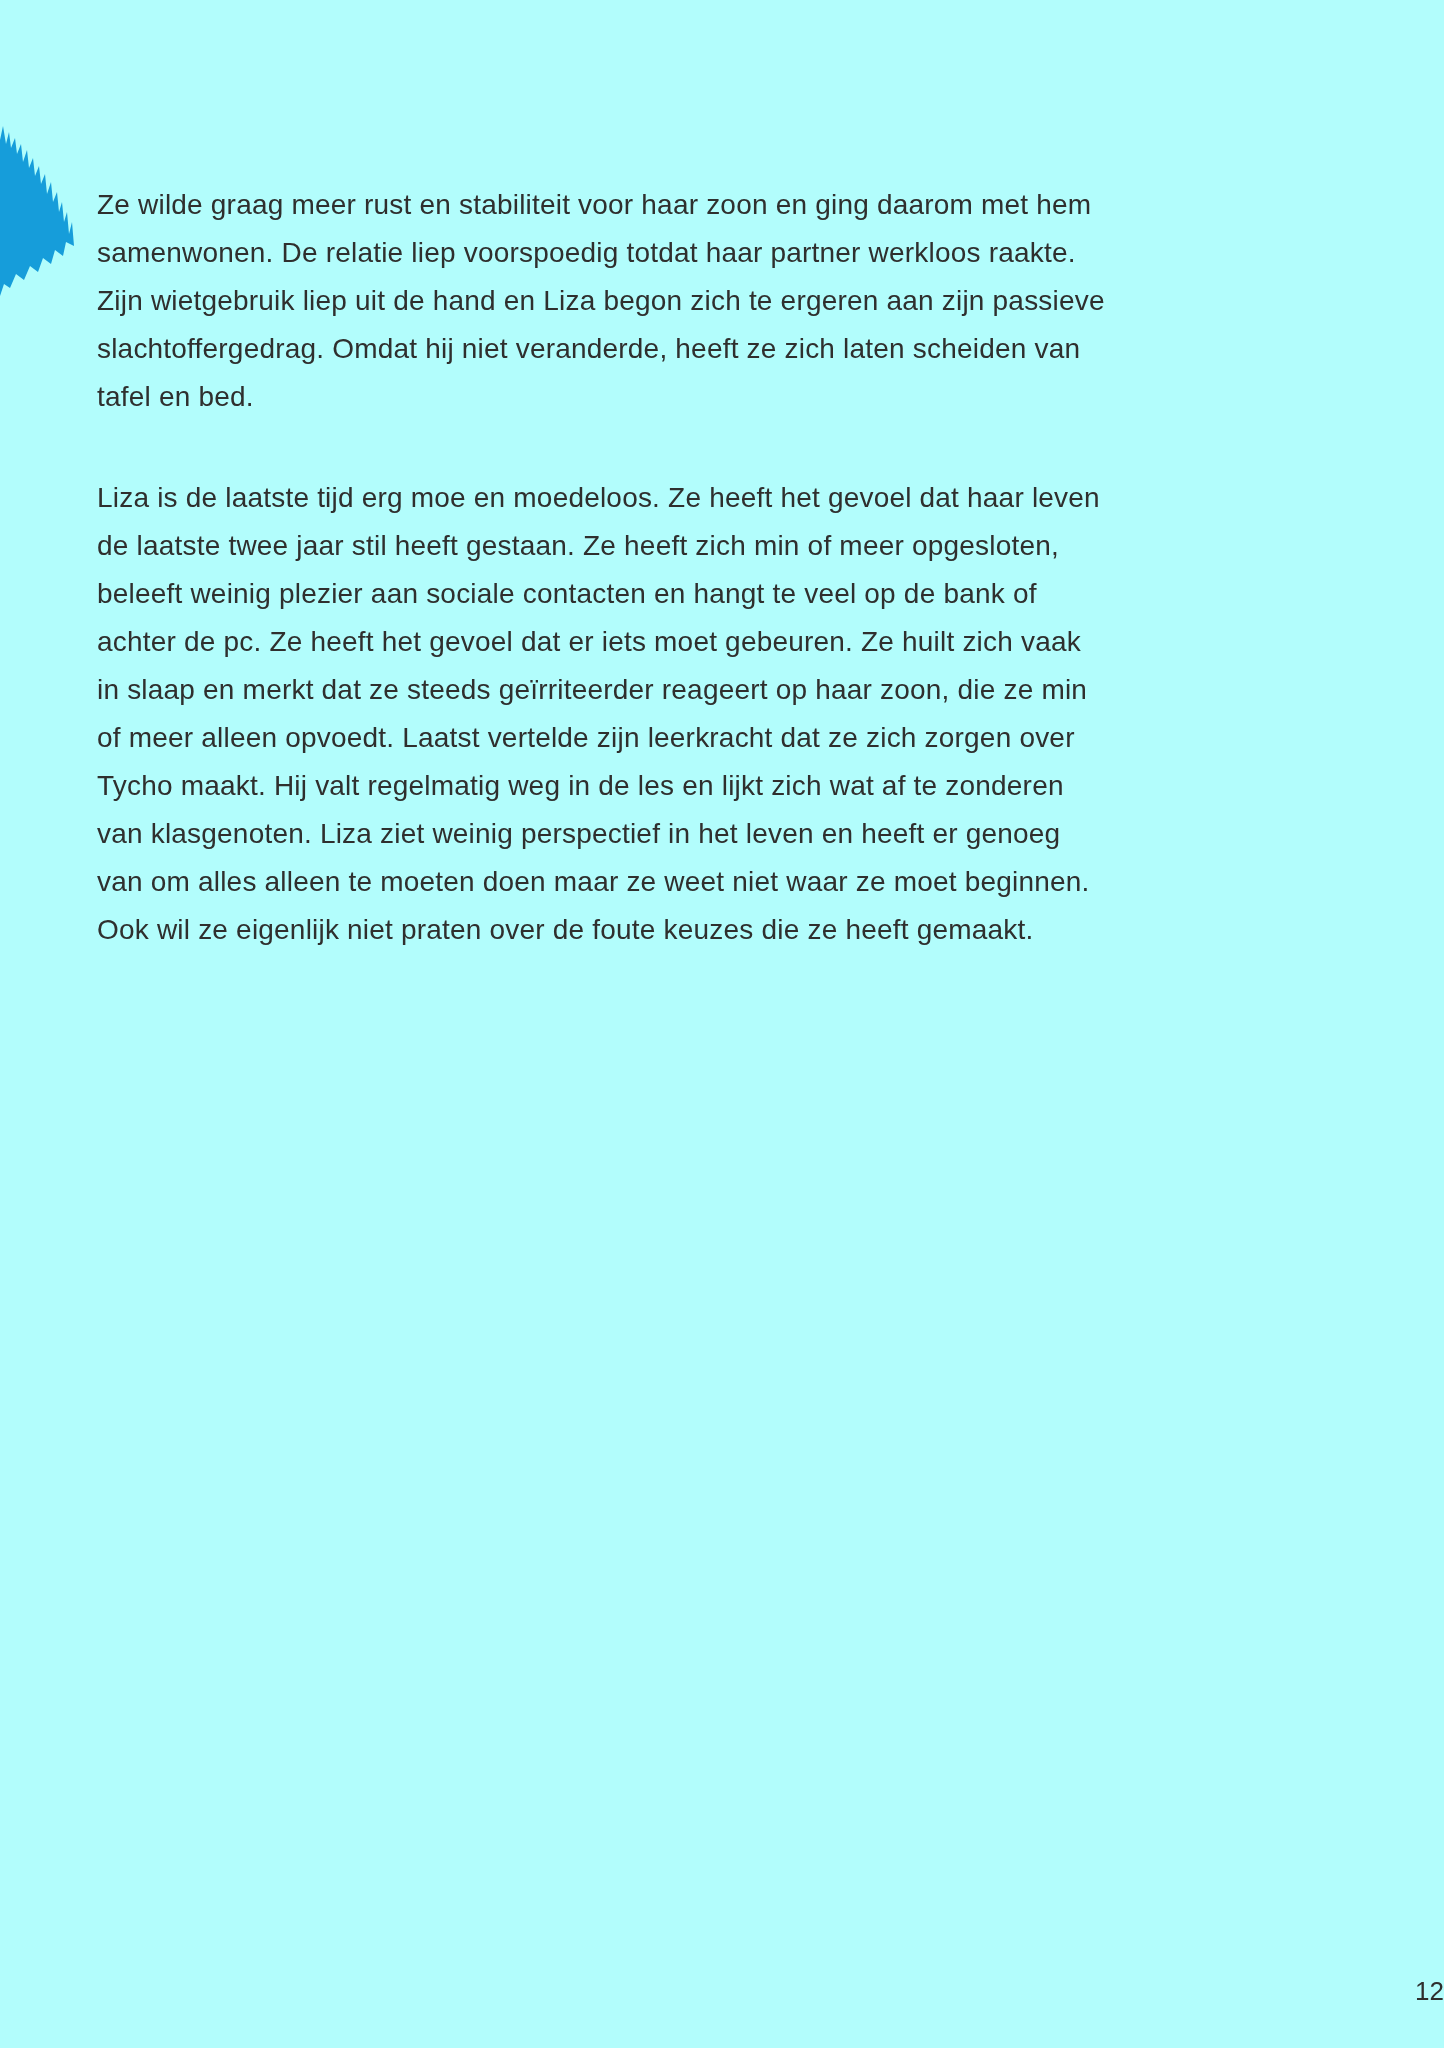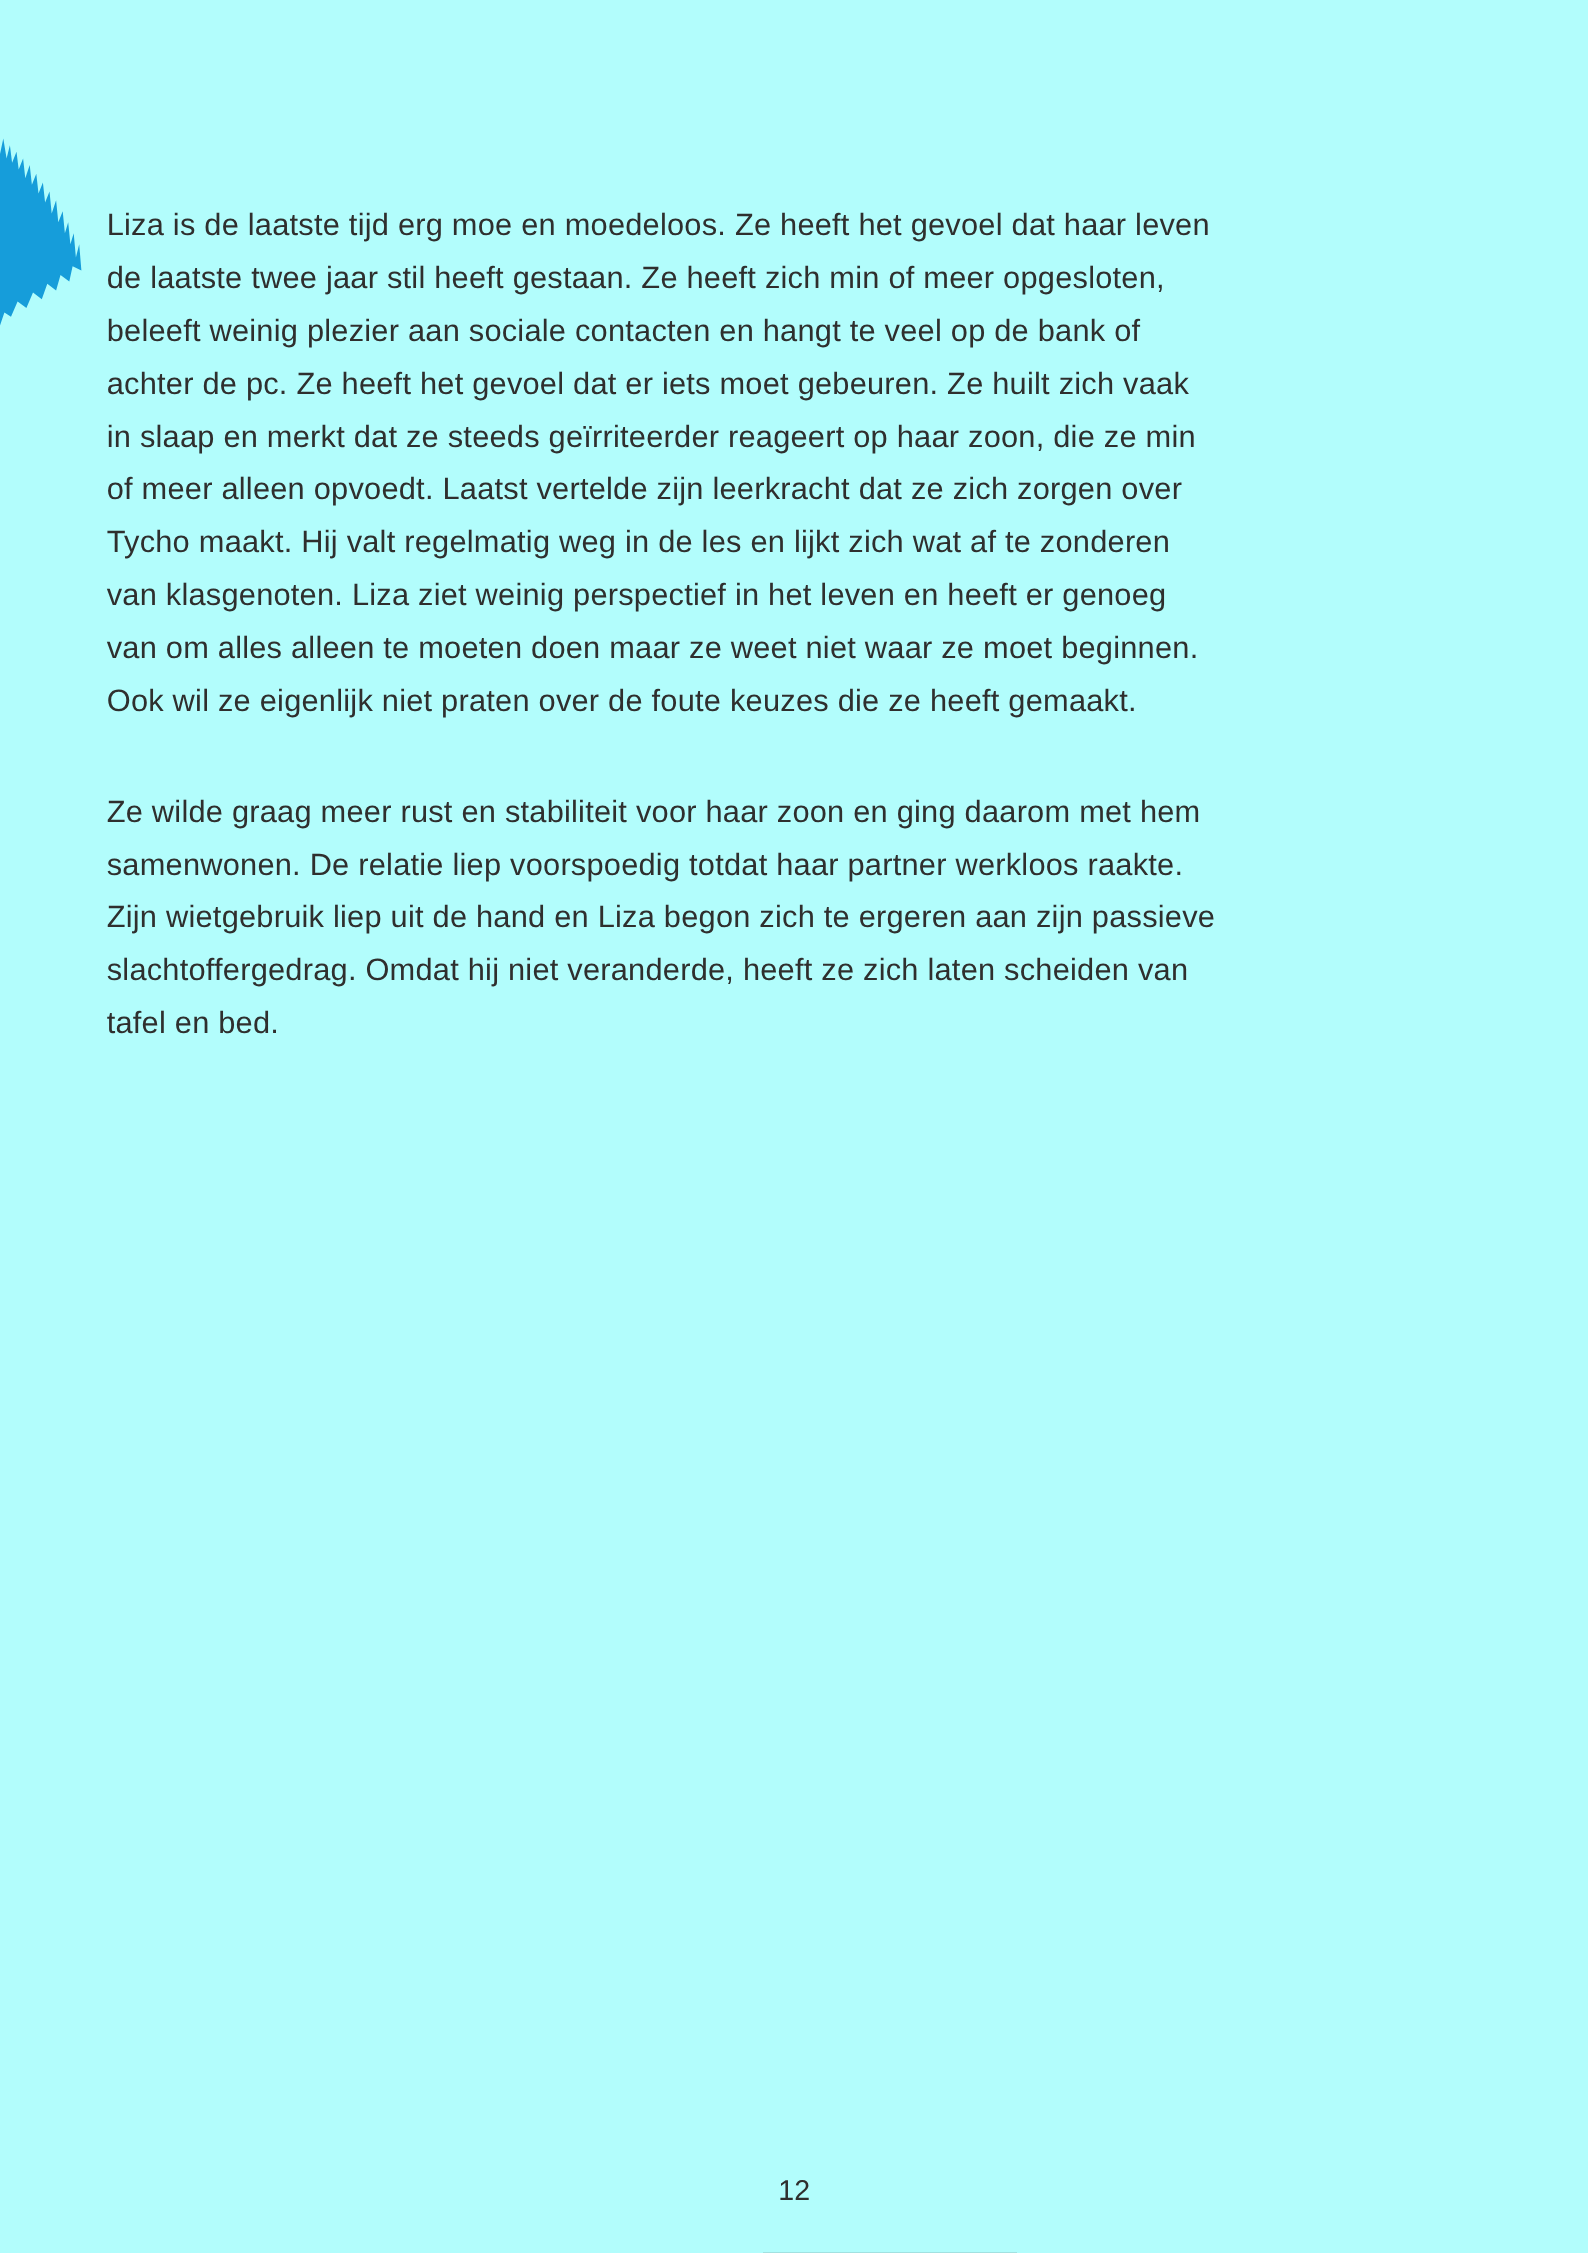--- a/index.html
+++ b/index.html
@@ -39,21 +39,21 @@
     white-space: pre;
   }
   .content p + p {
     margin-top: 53px;
   }
   .pagenum {
     position: absolute;
     top: 1976px;
     left: 0;
     width: 100%;
-    text-align: center;
+    text-align: right;
     font-size: 26px;
     line-height: 30px;
     color: #2f2f2e;
   }
 </style>
 </head>
 <body>
 
 <div class="page">
 
@@ -75,32 +75,32 @@
              L 66 124 L 63 138
              L 55 132 L 51 146
              L 43 140 L 38 154
              L 30 148 L 24 162
              L 16 156 L 10 170
              L 4 166 L 0 178
              Z" fill="#169dda"></path>
   </svg>
 
   <main class="content">
+    <p>Ze wilde graag meer rust en stabiliteit voor haar zoon en ging daarom met hem
+samenwonen. De relatie liep voorspoedig totdat haar partner werkloos raakte.
+Zijn wietgebruik liep uit de hand en Liza begon zich te ergeren aan zijn passieve
+slachtoffergedrag. Omdat hij niet veranderde, heeft ze zich laten scheiden van
+tafel en bed.</p>
     <p>Liza is de laatste tijd erg moe en moedeloos. Ze heeft het gevoel dat haar leven
 de laatste twee jaar stil heeft gestaan. Ze heeft zich min of meer opgesloten,
 beleeft weinig plezier aan sociale contacten en hangt te veel op de bank of
 achter de pc. Ze heeft het gevoel dat er iets moet gebeuren. Ze huilt zich vaak
 in slaap en merkt dat ze steeds geïrriteerder reageert op haar zoon, die ze min
 of meer alleen opvoedt. Laatst vertelde zijn leerkracht dat ze zich zorgen over
 Tycho maakt. Hij valt regelmatig weg in de les en lijkt zich wat af te zonderen
 van klasgenoten. Liza ziet weinig perspectief in het leven en heeft er genoeg
 van om alles alleen te moeten doen maar ze weet niet waar ze moet beginnen.
 Ook wil ze eigenlijk niet praten over de foute keuzes die ze heeft gemaakt.</p>
-    <p>Ze wilde graag meer rust en stabiliteit voor haar zoon en ging daarom met hem
-samenwonen. De relatie liep voorspoedig totdat haar partner werkloos raakte.
-Zijn wietgebruik liep uit de hand en Liza begon zich te ergeren aan zijn passieve
-slachtoffergedrag. Omdat hij niet veranderde, heeft ze zich laten scheiden van
-tafel en bed.</p>
   </main>
 
   <footer class="pagenum">12</footer>
 
 </div>
 
 </body></html>

